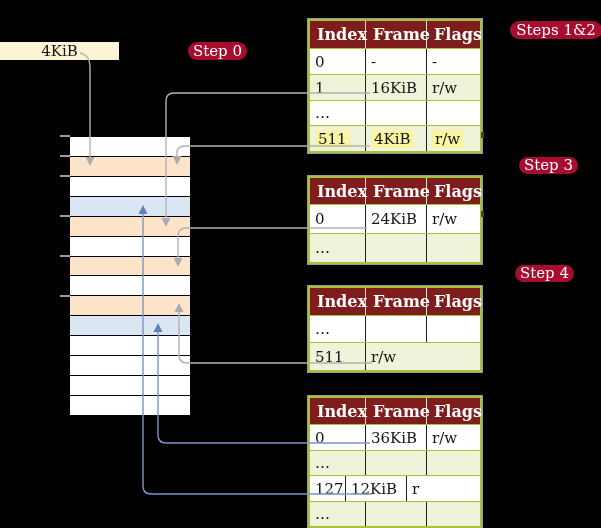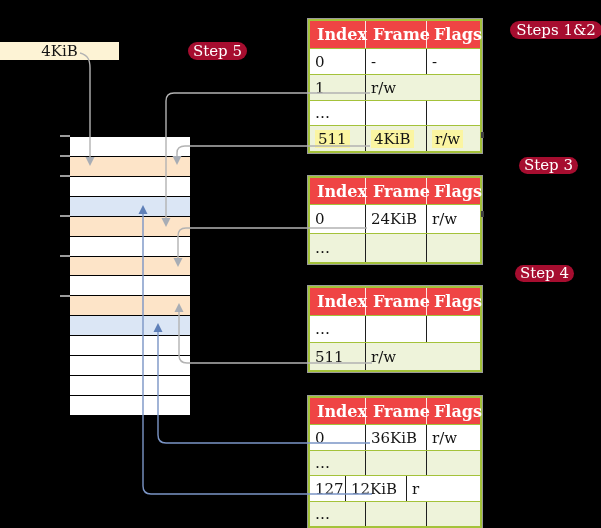--- a/index.html
+++ b/index.html
@@ -13,21 +13,21 @@
     background:#fdf3d5; color:#141414; font-size:15px; text-align:center; line-height:18px;
   }
   .badge {
     position:absolute; background:#a60d2f; color:#fff; font-size:15px;
     text-align:center; border-radius:9px; white-space:nowrap;
   }
   .strip { position:absolute; border-top:1px solid #000; }
   .strip-row { width:100%; border-bottom:1px solid #000; }
   .tick { position:absolute; width:10px; height:2px; background:#9c9c9c; }
   .ptable { position:absolute; background:#fff; border:2px solid #a4c23a; box-shadow:0 0 0 1px #9a9a9a; }
-  .thead { display:flex; background:#ef4444; }
+  .thead { display:flex; background:#7f1d1d; }
   .th {
     color:#fff; font-weight:bold; font-size:16px; padding-left:7px;
     display:flex; align-items:center; border-right:1px solid rgba(255,255,255,.85);
   }
   .th:last-child { border-right:none; }
   .trow { display:flex; border-top:1px solid #a4c23a; background:#fff; }
   .trow.shaded { background:#eef3da; }
   .tcell {
     font-size:15px; color:#141414; padding-left:5px;
     display:flex; align-items:center; border-right:1px solid #1f1f1f; overflow:hidden;
@@ -36,21 +36,21 @@
   .hl { background:#fbf5a1; padding:0 3px; }
   .marker { position:absolute; width:3px; height:6px; background:#3f3f3f; }
   #connector-layer { position:absolute; left:0; top:0; pointer-events:none; }
 </style>
 </head>
 <body>
 
 <div id="canvas">
   <div id="mem-label">4KiB</div>
   <div id="badges">
-      <div class="badge" style="left: 188px; top: 42px; width: 59px; height: 18px; line-height: 18px; background: rgb(166, 13, 47); color: rgb(255, 255, 255);">Step 5</div>
+      <div class="badge" style="left: 188px; top: 42px; width: 59px; height: 18px; line-height: 18px; background: rgb(166, 13, 47); color: rgb(255, 255, 255);">Step 0</div>
       <div class="badge" style="left: 510px; top: 21px; width: 92px; height: 18px; line-height: 18px; background: rgb(166, 13, 47); color: rgb(255, 255, 255);">Steps 1&amp;2</div>
       <div class="badge" style="left: 519px; top: 157px; width: 59px; height: 17px; line-height: 17px; background: rgb(166, 13, 47); color: rgb(255, 255, 255);">Step 3</div>
       <div class="badge" style="left: 515px; top: 265px; width: 59px; height: 17px; line-height: 17px; background: rgb(166, 13, 47); color: rgb(255, 255, 255);">Step 4</div>
     </div>
   <div id="strip-holder">
       <div class="strip" style="left: 70px; top: 136px; width: 120px; height: 279px;">
         <div class="strip-row" style="height: 19.9286px; background: rgb(255, 255, 255);"></div>
         <div class="strip-row" style="height: 19.9286px; background: rgb(253, 228, 200);"></div>
         <div class="strip-row" style="height: 19.9286px; background: rgb(255, 255, 255);"></div>
         <div class="strip-row" style="height: 19.9286px; background: rgb(219, 230, 245);"></div>
@@ -79,20 +79,21 @@
           <div class="th" style="width: 61px;">Frame</div>
           <div class="th" style="width: 53px; flex: 1 1 0%;">Flags</div>
         </div>
         <div class="trow" style="height: 26px;">
           <div class="tcell" style="width: 56px;">0</div>
           <div class="tcell" style="width: 61px;">-</div>
           <div class="tcell" style="width: 53px; flex: 1 1 0%;">-</div>
         </div>
         <div class="trow shaded" style="height: 26px;">
           <div class="tcell" style="width: 56px;">1</div>
+          <div class="tcell" style="width: 61px;">16KiB</div>
           <div class="tcell" style="width: 53px; flex: 1 1 0%;">r/w</div>
         </div>
         <div class="trow" style="height: 25px;">
           <div class="tcell" style="width: 56px;">…</div>
           <div class="tcell" style="width: 61px;"></div>
           <div class="tcell" style="width: 53px; flex: 1 1 0%;"></div>
         </div>
         <div class="trow shaded" style="height: 26px;">
           <div class="tcell" style="width: 56px;">
             <span class="hl">511</span>

